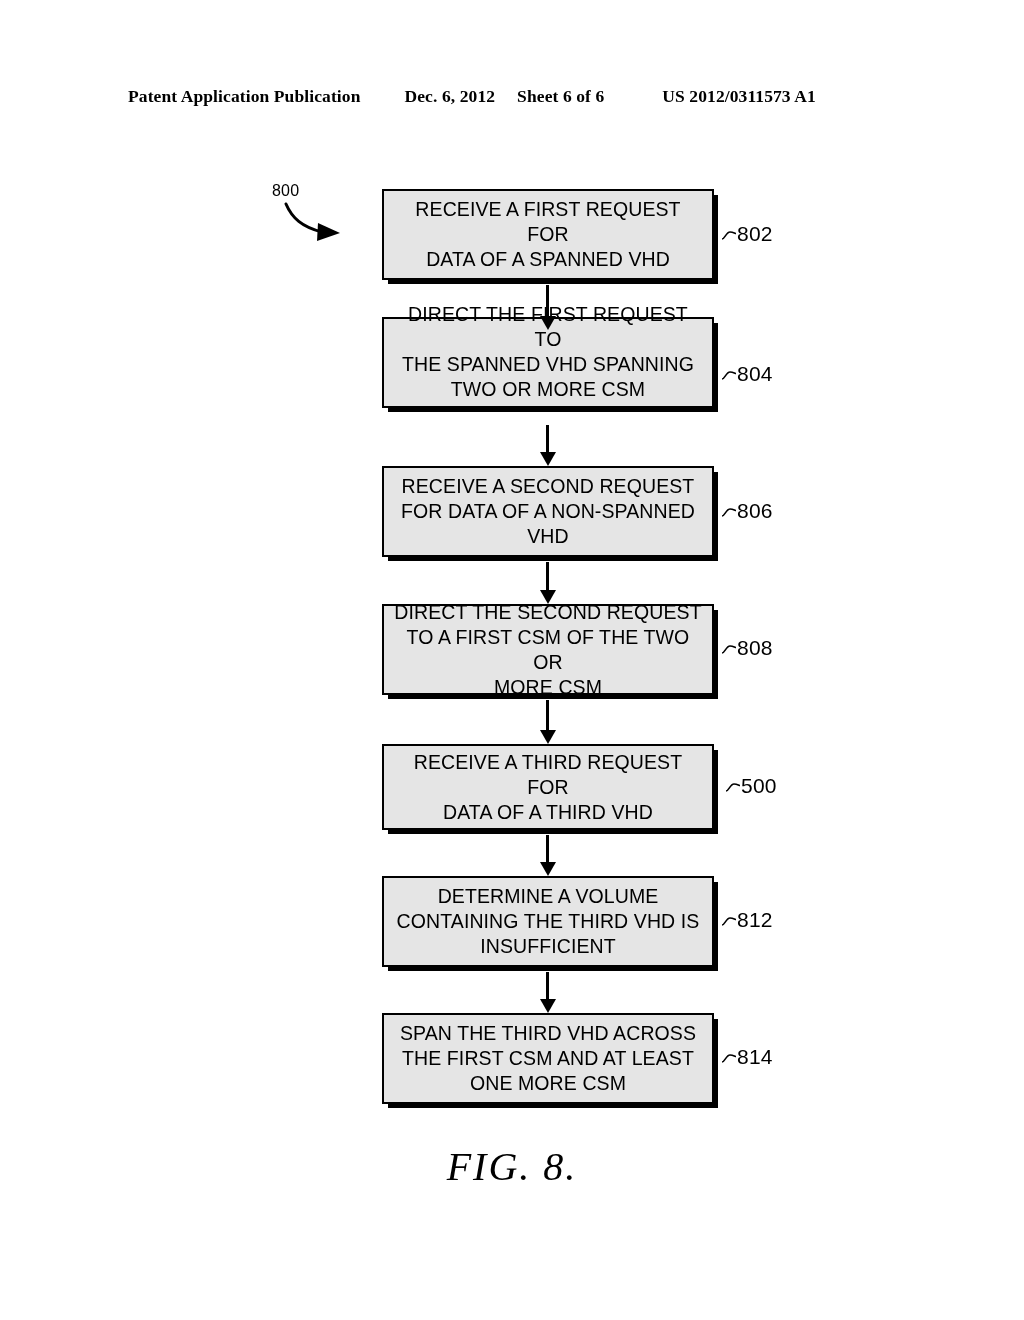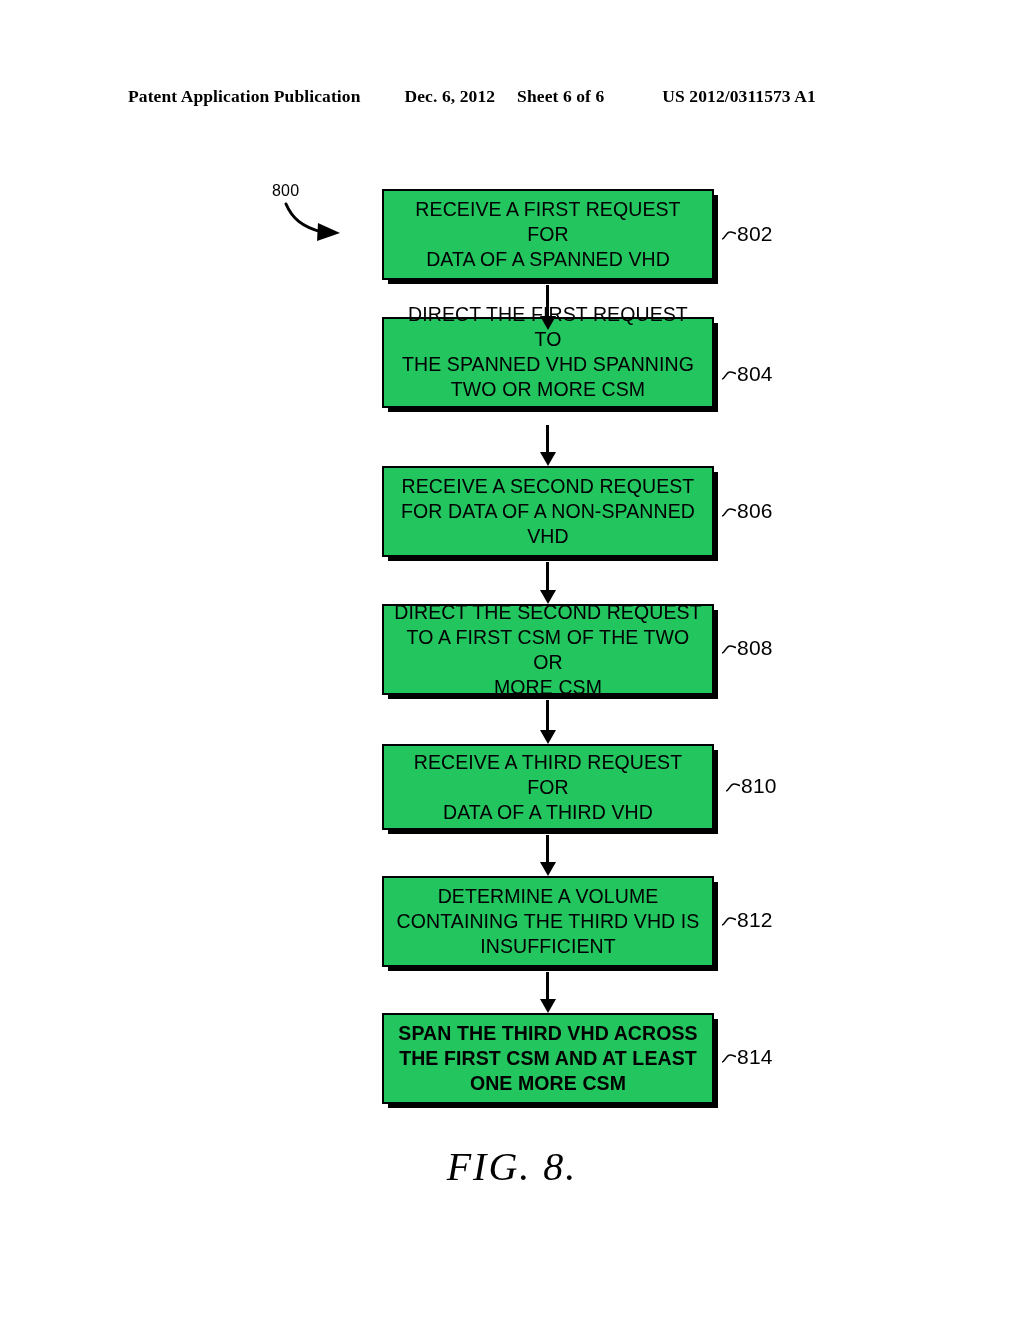--- a/index.html
+++ b/index.html
@@ -45,21 +45,21 @@
     width: 1024px;
     height: 1320px;
   }
 
   
   .flow-box {
     position: absolute;
     left: 382px;
     width: 332px;
     box-sizing: border-box;
-    background: #22c55e;
+    background: #e5e5e5;
     border: 2.5px solid #000000;
     box-shadow: 5px 5px 0 -1px #000000;
     display: flex;
     align-items: center;
     justify-content: center;
     text-align: center;
     padding: 4px 10px;
   }
   .flow-box .box-text {
     font-family: "Liberation Sans", sans-serif;
@@ -68,21 +68,21 @@
     letter-spacing: 0.1px;
     white-space: pre-line;
   }
 
   .bx-802 { top: 189px;  height: 91px; }
   .bx-804 { top: 317px;  height: 91px; align-items: flex-end; }
   .bx-806 { top: 466px;  height: 91px; }
   .bx-808 { top: 604px;  height: 91px; }
   .bx-810 { top: 744px;  height: 86px; }
   .bx-812 { top: 876px;  height: 91px; }
-  .bx-814 { top: 1013px; height: 91px; font-weight: bold; }
+  .bx-814 { top: 1013px; height: 91px; }
 
   
   .connector {
     position: absolute;
     left: 546px;
     width: 3px;
     background: #000000;
   }
   .connector::after {
     content: "";
@@ -241,21 +241,21 @@
 
   <div class="ref rf-808">
     <svg class="squiggle" viewBox="0 0 14 12">
       <path d="M 0 9 C 3 9, 4 2, 8 2 C 11 2, 12 3, 13.5 3.5" stroke="#000" stroke-width="1.6" fill="none" stroke-linecap="round"></path>
     </svg><span>808</span>
   </div>
 
   <div class="ref rf-810">
     <svg class="squiggle" viewBox="0 0 14 12">
       <path d="M 0 9 C 3 9, 4 2, 8 2 C 11 2, 12 3, 13.5 3.5" stroke="#000" stroke-width="1.6" fill="none" stroke-linecap="round"></path>
-    </svg><span>810</span>
+    </svg><span>500</span>
   </div>
 
   <div class="ref rf-812">
     <svg class="squiggle" viewBox="0 0 14 12">
       <path d="M 0 9 C 3 9, 4 2, 8 2 C 11 2, 12 3, 13.5 3.5" stroke="#000" stroke-width="1.6" fill="none" stroke-linecap="round"></path>
     </svg><span>812</span>
   </div>
 
   <div class="ref rf-814">
     <svg class="squiggle" viewBox="0 0 14 12">

